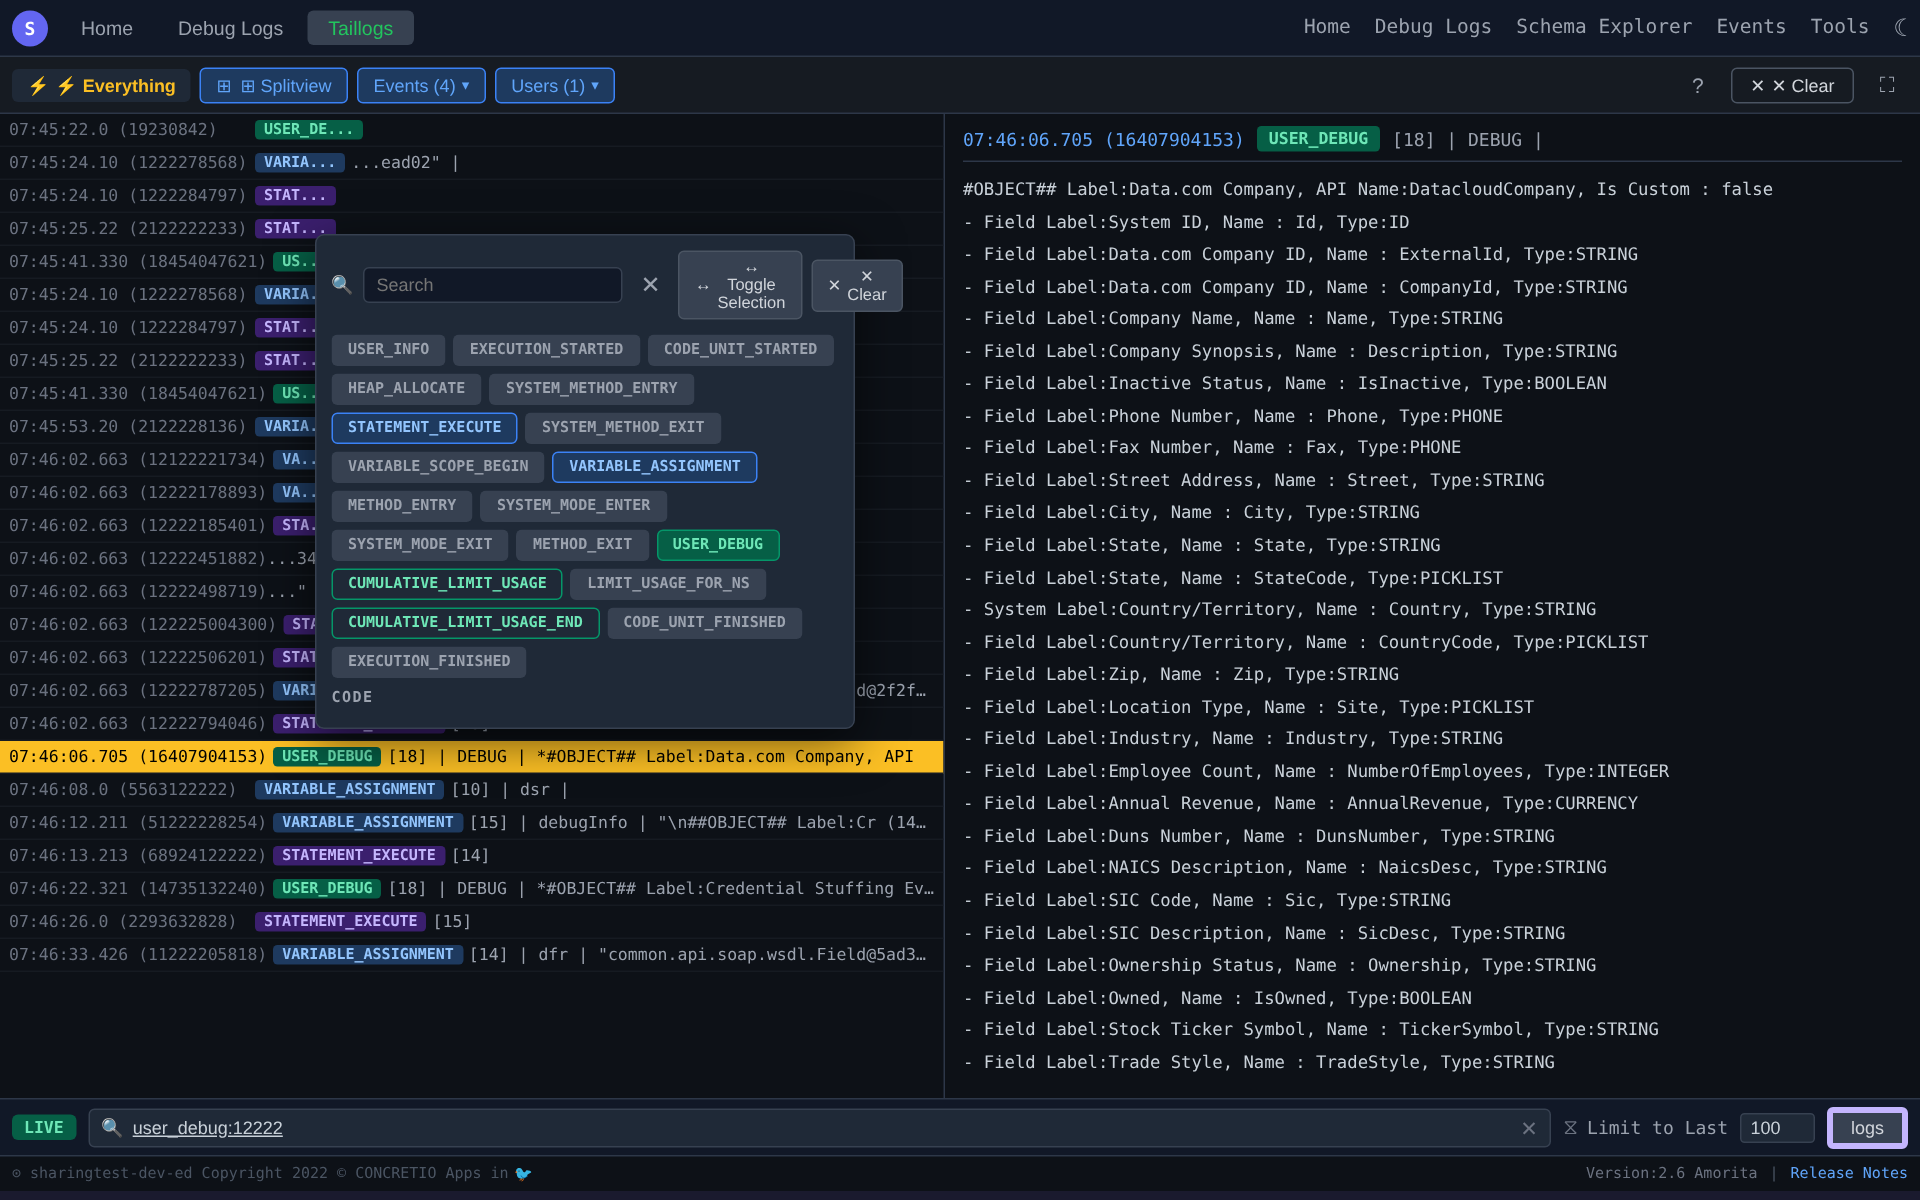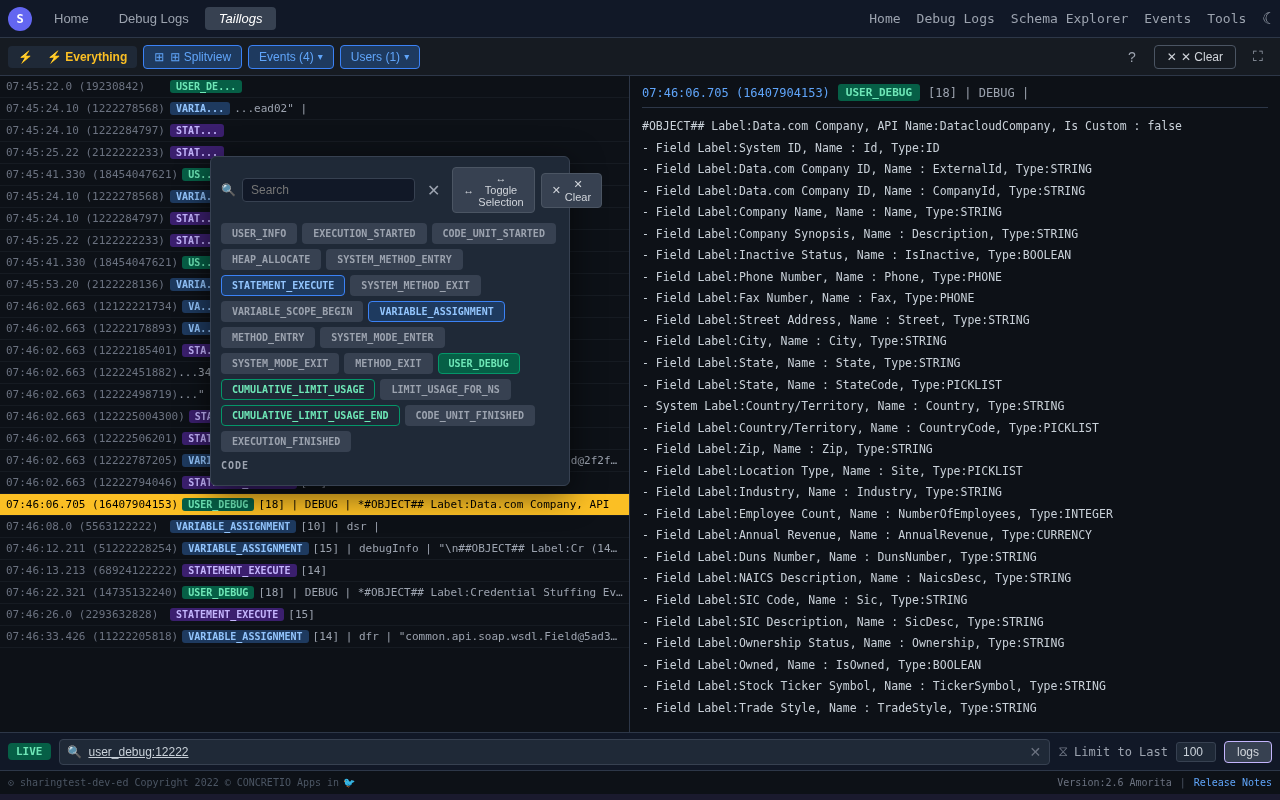--- a/index.html
+++ b/index.html
@@ -43,22 +43,21 @@
       padding: 4px 14px;
       border-radius: 4px;
       cursor: pointer;
       color: #9ca3af;
       font-size: 13px;
       background: transparent;
       border: none;
     }
     .top-nav .nav-tab.active {
       background: #374151;
-      color: #ffffff;
-      font-style: italic;
+      color: #22c55e;
     }
     .top-nav .right-nav {
       margin-left: auto;
       display: flex;
       gap: 16px;
       align-items: center;
     }
     .top-nav .right-nav a {
       color: #9ca3af;
       font-size: 13px;
@@ -377,26 +376,26 @@
       color: #9ca3af;
       font-size: 12px;
     }
     .limit-icon { color: #6b7280; font-size: 14px; }
     .limit-input {
       background: #1f2937;
       border: 1px solid #374151;
       border-radius: 3px;
       color: #c9d1d9;
       font-size: 12px;
-      width: 40px;
+      width: 50px;
       padding: 2px 6px;
     }
     .logs-btn {
       background: #374151;
-      border: 1px solid #c4b5fd;
+      border: 4px solid #c4b5fd;
       border-radius: 4px;
       color: #d1d5db;
       font-size: 12px;
       padding: 3px 12px;
       cursor: pointer;
     }
 
     
     .footer {
       display: flex;
@@ -437,21 +436,21 @@
     <a>Schema Explorer</a>
     <a>Events</a>
     <a>Tools</a>
     <span class="moon-icon">☾</span>
   </div>
 </div>
 
 <div class="toolbar">
   <button class="toolbar-btn active-everything">
     <span>⚡</span>
-    <span style="margin-left:10px">⚡ Everything</span>
+    <span style="margin-left:0">⚡ Everything</span>
   </button>
   <button class="toolbar-btn splitview">
     <span>⊞</span>
     <span style="margin-left:2px">⊞ Splitview</span>
   </button>
   <button class="toolbar-btn events">
     <span>Events (4)</span>
     <span class="dropdown-arrow">▾</span>
   </button>
   <button class="toolbar-btn users">

